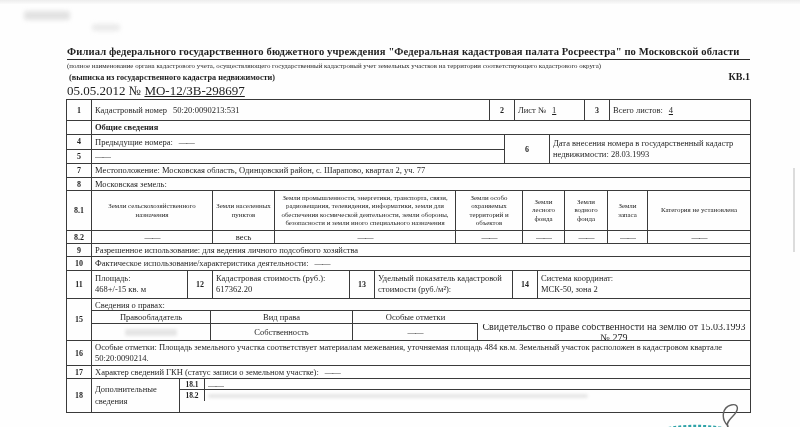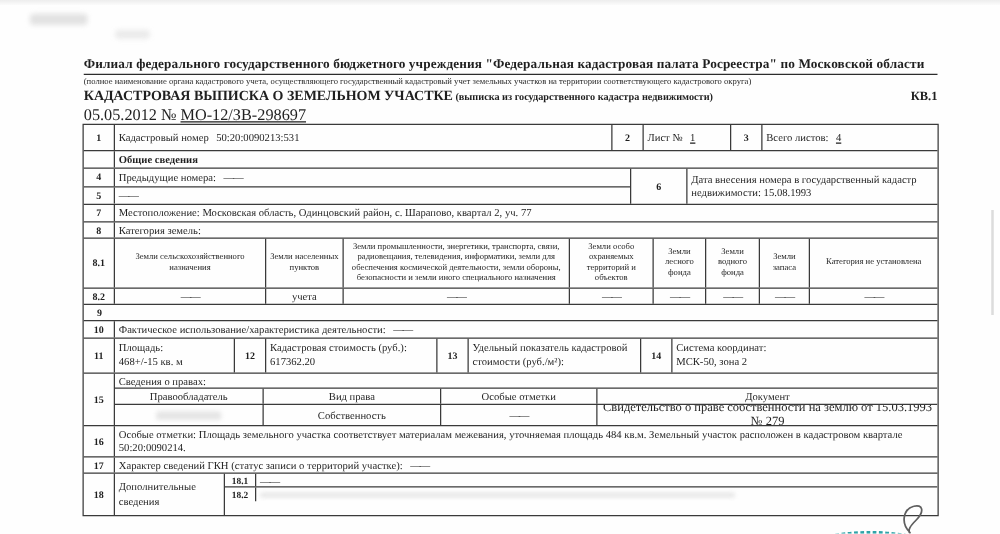--- a/index.html
+++ b/index.html
@@ -61,21 +61,20 @@
 <div class="page">
   <div class="scan-band"></div>
   <div class="smudge sm1"></div>
   <div class="smudge sm2"></div>
   <div class="vline-artifact"></div>
 
   <div class="header">
     <div class="org-line">Филиал федерального государственного бюджетного учреждения "Федеральная кадастровая палата Росреестра" по Московской области</div>
     <div class="org-note">(полное наименование органа кадастрового учета, осуществляющего государственный кадастровый учет земельных участков на территории соответствующего кадастрового округа)</div>
     <div class="title-line">
-      <span class="doc-title">КАДАСТРОВАЯ ВЫПИСКА О  ЗЕМЕЛЬНОМ УЧАСТКЕ</span>
       <span class="doc-title-note">(выписка из государственного кадастра недвижимости)</span>
       <span class="form-code">КВ.1</span>
     </div>
     <div class="date-line">
       <span>05.05.2012 №</span>
       <span class="doc-number">МО-12/ЗВ-298697</span>
     </div>
   </div>
 
   <div class="doc-table">
@@ -114,60 +113,61 @@
         </div>
         <div class="subrow" style="height:14px">
           <div class="cell num" style="width:25px">5</div>
           <div class="cell" style="width:413px;border-right:none;align-items:center">
             <span class="dash">——</span>
           </div>
         </div>
       </div>
       <div class="cell num" style="width:45px">6</div>
       <div class="cell" style="width:200px;align-items:center">
-        <span class="wrap2">Дата внесения номера в государственный кадастр недвижимости: 15.08.1993</span>
+        <span class="wrap2">Дата внесения номера в государственный кадастр недвижимости: 28.03.1993</span>
       </div>
     </div>
 
     <div class="trow" style="height:14px">
       <div class="cell num" style="width:25px">7</div>
       <div class="cell" style="width:658px">Местоположение: Московская область, Одинцовский район, с. Шарапово, квартал 2, уч. 77</div>
     </div>
 
     <div class="trow" style="height:13px">
       <div class="cell num" style="width:25px">8</div>
-      <div class="cell" style="width:658px">Категория земель:</div>
+      <div class="cell" style="width:658px">Московская земель:</div>
     </div>
 
     <div class="trow" style="height:40px">
       <div class="cell num" style="width:25px">8.1</div>
       <div class="cell center cat-head" style="width:121px">Земли сельскохозяйственного назначения</div>
       <div class="cell center cat-head" style="width:62px">Земли населенных пунктов</div>
       <div class="cell center cat-head" style="width:181px">Земли промышленности, энергетики, транспорта, связи, радиовещания, телевидения, информатики, земли для обеспечения космической деятельности, земли обороны, безопасности и земли иного специального назначения</div>
       <div class="cell center cat-head" style="width:67px">Земли особо охраняемых территорий и объектов</div>
       <div class="cell center cat-head" style="width:42px">Земли лесного фонда</div>
       <div class="cell center cat-head" style="width:43px">Земли водного фонда</div>
       <div class="cell center cat-head" style="width:40px">Земли запаса</div>
       <div class="cell center cat-head" style="width:102px">Категория не установлена</div>
     </div>
 
     <div class="trow" style="height:13px">
       <div class="cell num" style="width:25px">8.2</div>
       <div class="cell center dash" style="width:121px">——</div>
-      <div class="cell center" style="width:62px">учета</div>
+      <div class="cell center" style="width:62px">весь</div>
       <div class="cell center dash" style="width:181px">——</div>
       <div class="cell center dash" style="width:67px">——</div>
       <div class="cell center dash" style="width:42px">——</div>
       <div class="cell center dash" style="width:43px">——</div>
       <div class="cell center dash" style="width:40px">——</div>
       <div class="cell center dash" style="width:102px">——</div>
     </div>
 
     <div class="trow" style="height:13px">
       <div class="cell num" style="width:25px">9</div>
+      <div class="cell" style="width:658px">Разрешенное использование: для ведения личного подсобного хозяйства</div>
     </div>
 
     <div class="trow" style="height:14px">
       <div class="cell num" style="width:25px">10</div>
       <div class="cell" style="width:658px">
         <span>Фактическое использование/характеристика деятельности:</span>
         <span class="gap dash">——</span>
       </div>
     </div>
 
@@ -197,21 +197,20 @@
     <div class="trow" style="height:42px">
       <div class="cell num" style="width:25px">15</div>
       <div class="cell stack" style="width:658px;padding:0;border-right:none">
         <div class="subrow" style="height:12px">
           <div class="cell" style="width:658px;border-right:none">Сведения о правах:</div>
         </div>
         <div class="subrow" style="height:14px">
           <div class="cell center" style="width:119px">Правообладатель</div>
           <div class="cell center" style="width:142px">Вид права</div>
           <div class="cell center" style="width:125px">Особые отметки</div>
-          <div class="cell center" style="width:272px;border-right:none">Документ</div>
         </div>
         <div class="subrow" style="height:16px">
           <div class="cell center" style="width:119px">
             <span class="redact" style="width:52px;height:7px"></span>
           </div>
           <div class="cell center" style="width:142px">Собственность</div>
           <div class="cell center dash" style="width:125px">——</div>
           <div class="cell center" style="width:272px;border-right:none;font-size:10px">Свидетельство о праве собственности на землю от 15.03.1993 № 279</div>
         </div>
       </div>
@@ -220,21 +219,21 @@
     <div class="trow" style="height:25px">
       <div class="cell num" style="width:25px">16</div>
       <div class="cell" style="width:658px">
         <span class="wrap2">Особые отметки: Площадь земельного участка соответствует материалам межевания, уточняемая площадь 484 кв.м. Земельный участок расположен в кадастровом квартале 50:20:0090214.</span>
       </div>
     </div>
 
     <div class="trow" style="height:13px">
       <div class="cell num" style="width:25px">17</div>
       <div class="cell" style="width:658px">
-        <span>Характер сведений ГКН (статус записи о территорий участке):</span>
+        <span>Характер сведений ГКН (статус записи о земельном участке):</span>
         <span class="gap dash">——</span>
       </div>
     </div>
 
     <div class="trow" style="height:33px">
       <div class="cell num" style="width:25px">18</div>
       <div class="cell" style="width:88px;align-items:center;line-height:1.3">Дополнительные сведения</div>
       <div class="cell stack" style="width:570px;padding:0;border-right:none">
         <div class="subrow" style="height:11px">
           <div class="cell num" style="width:25px;font-size:7.5px">18.1</div>

